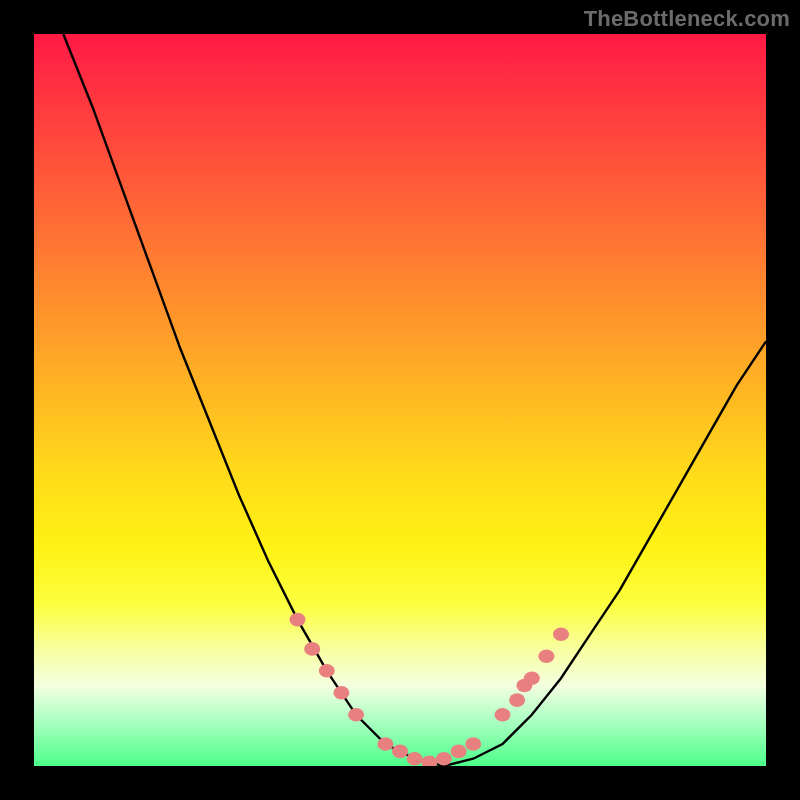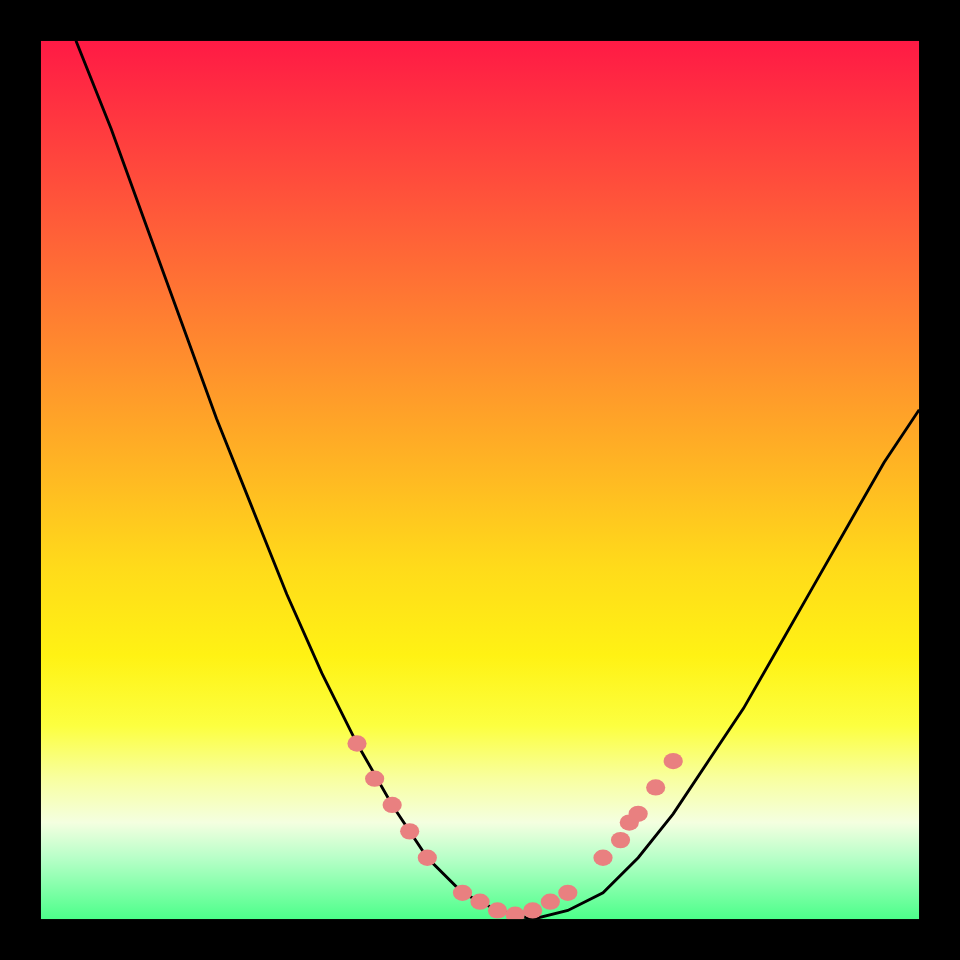--- a/index.html
+++ b/index.html
@@ -93,13 +93,14 @@
           <ellipse cx="468.5" cy="680.8" rx="8" ry="6.8" fill="#e98080"></ellipse>
           <ellipse cx="483.1" cy="666.1" rx="8" ry="6.8" fill="#e98080"></ellipse>
           <ellipse cx="490.4" cy="651.5" rx="8" ry="6.8" fill="#e98080"></ellipse>
           <ellipse cx="497.8" cy="644.2" rx="8" ry="6.8" fill="#e98080"></ellipse>
           <ellipse cx="512.4" cy="622.2" rx="8" ry="6.8" fill="#e98080"></ellipse>
           <ellipse cx="527.0" cy="600.2" rx="8" ry="6.8" fill="#e98080"></ellipse>
         </g>
     </svg>
   </div>
 
+  <div class="watermark">TheBottleneck.com</div>
 </div>
 
 </body></html>

